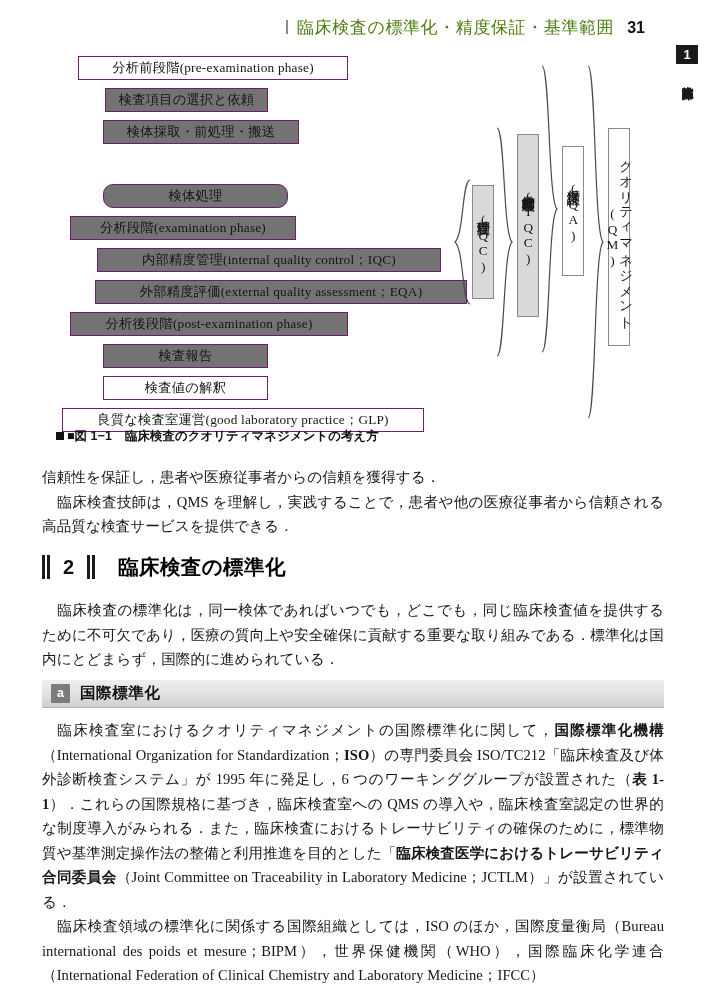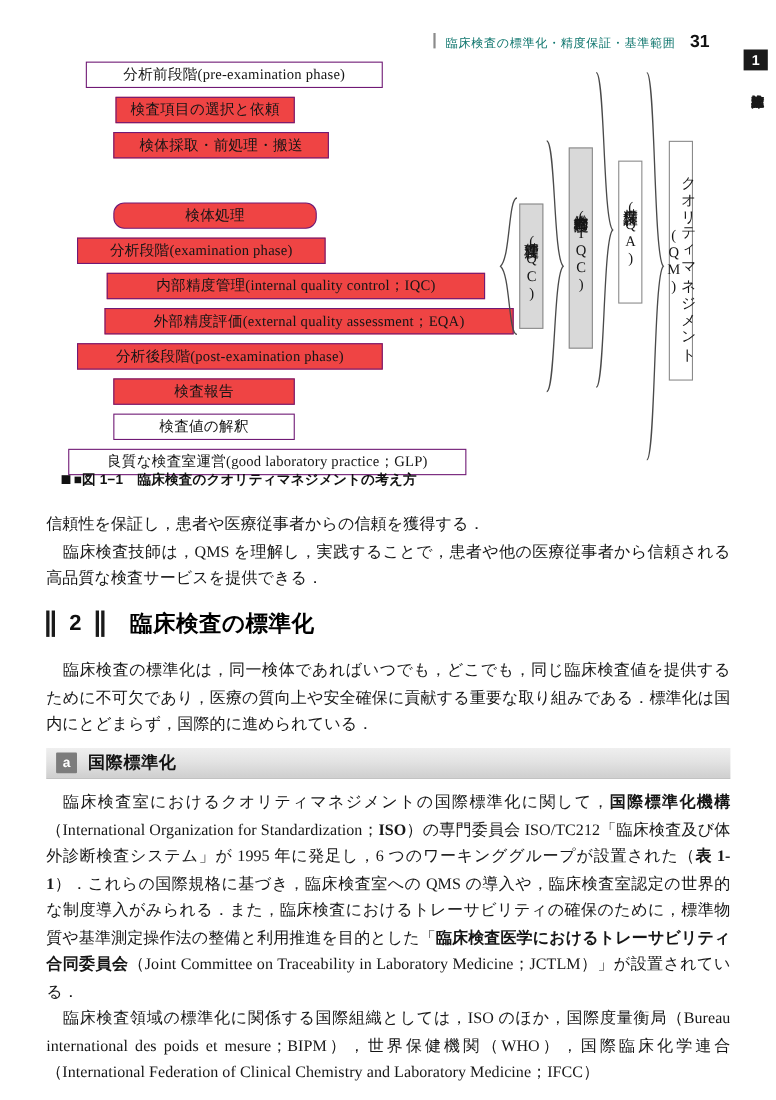--- a/index.html
+++ b/index.html
@@ -30,24 +30,23 @@
   }
   .runhead .rule {
     display: inline-block;
     width: 2px;
     height: 14px;
     background: #8b8b8b;
     position: relative;
     top: 1px;
   }
   .runhead .rh-title {
-    font-size: 11px;
+    font-size: 17px;
     letter-spacing: .6px;
-    color: #0f766e;
-    margin-top: 16px;
+    color: #4d7c0f;
   }
   .runhead .rh-page {
     font-size: 16px;
     font-weight: bold;
     font-family: "Liberation Sans", sans-serif;
     margin-left: 4px;
     color: #111;
   }
 
   
@@ -94,21 +93,21 @@
     border: 1px solid #701a75;
     font-size: 13.3px;
     line-height: 1;
     display: flex;
     align-items: center;
     justify-content: center;
     white-space: nowrap;
     letter-spacing: .2px;
     color: #151515;
   }
-  .fbox.shade { background: #ef4444; }
+  .fbox.shade { background: #737373; }
   .fbox.plain { background: #ffffff; }
 
   .vbox {
     position: absolute;
     box-sizing: border-box;
     border: 1px solid #8a8a8a;
     writing-mode: vertical-rl;
     text-orientation: upright;
     font-size: 13.3px;
     line-height: 1.02;

